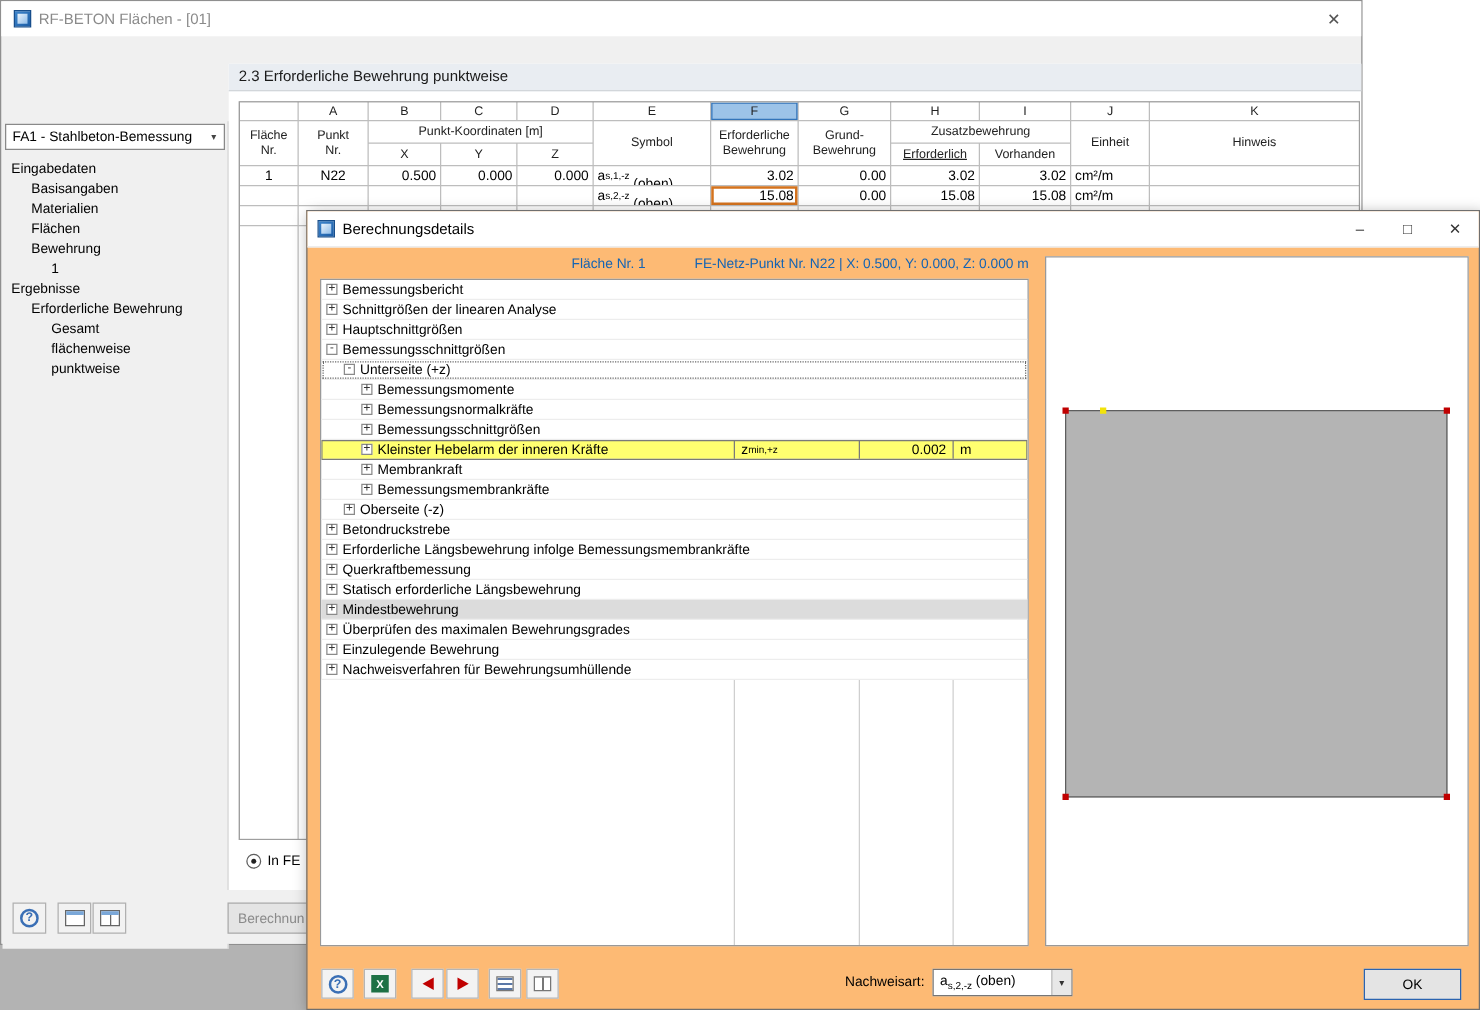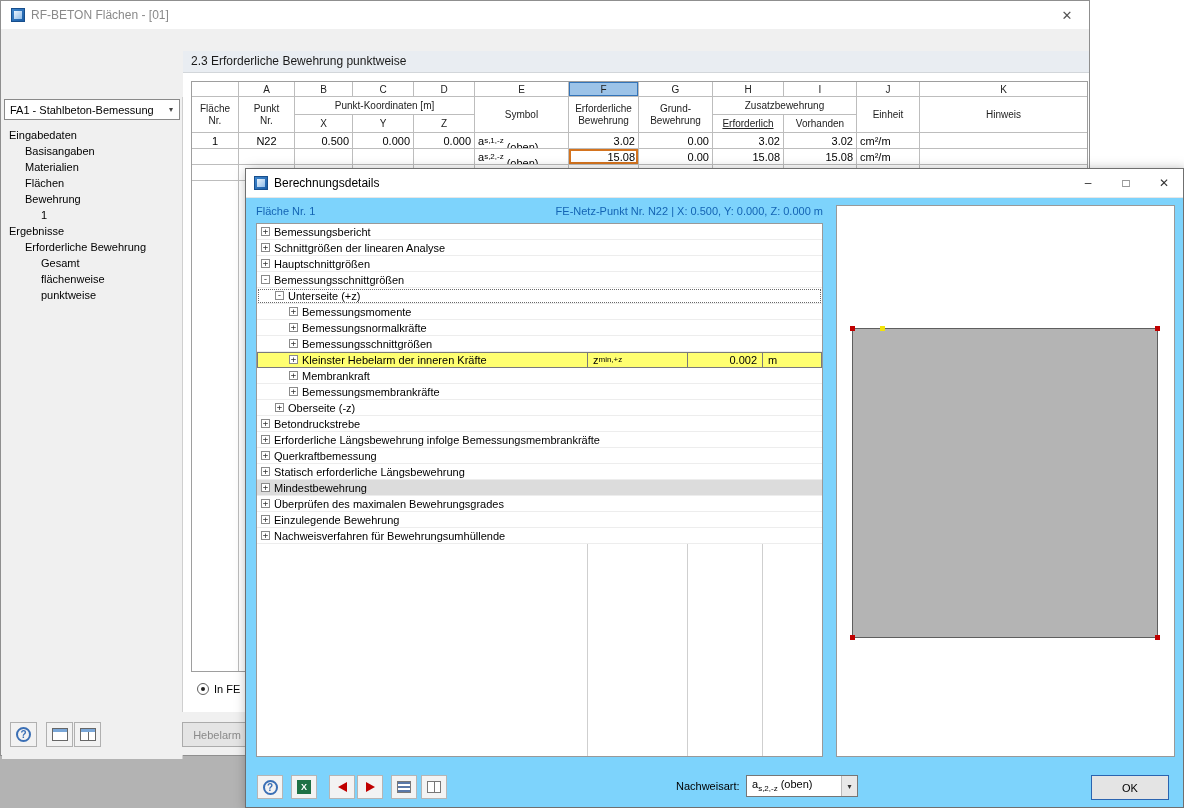--- a/index.html
+++ b/index.html
@@ -55,26 +55,26 @@
   
   .bottom-bar { position:absolute; left:1px; right:1px; bottom:0; height:43px; background:#f0f0f0; }
   .bb-btn { position:absolute; top:10px; width:27px; height:25px; background:#f2f2f2; border:1px solid #b0b0b0; display:flex; align-items:center; justify-content:center; }
   .help-glyph { width:15px; height:15px; border:2px solid #3a6fb5; border-radius:50%; color:#3a6fb5; font-weight:bold; font-size:10px; line-height:11px; text-align:center; }
   .panel-glyph { width:16px; height:13px; border:1px solid #666; background:#fff; position:relative; }
   .panel-glyph::before { content:""; position:absolute; left:0; top:0; right:0; height:3px; background:#7aa7d8; }
   .panel-glyph.split::after { content:""; position:absolute; left:7px; top:3px; bottom:0; width:1px; background:#666; }
   .calc-btn { position:absolute; left:180px; top:10px; width:70px; height:25px; background:#e4e4e4; border:1px solid #ababab; color:#8a8a8a; font-size:11px; display:flex; align-items:center; justify-content:center; overflow:hidden; white-space:nowrap; }
 
   
-  .dialog { position:absolute; left:245px; top:168px; width:939px; height:640px; background:#7dd3fc; border:1px solid #6f6f6f; box-shadow:3px 3px 12px rgba(0,0,0,0.4); }
+  .dialog { position:absolute; left:245px; top:168px; width:939px; height:640px; background:#fdba74; border:1px solid #6f6f6f; box-shadow:3px 3px 12px rgba(0,0,0,0.4); }
   .dlg-titlebar { height:29px; background:#fff; display:flex; align-items:center; padding-left:8px; gap:6px; border-bottom:1px solid #e7e7e7; }
   .dlg-title { font-size:12px; color:#000; }
   .dlg-btns { margin-left:auto; display:flex; height:100%; }
   .dlg-btn { width:38px; height:100%; display:flex; align-items:center; justify-content:center; font-size:12px; color:#333; }
-  .dlg-header { position:absolute; left:10px; top:36px; width:567px; height:16px; display:flex; justify-content:space-between; font-size:11px; color:#1464b4; white-space:nowrap; }
+  .dlg-header { position:absolute; left:10px; top:36px; width:567px; height:16px; display:flex; justify-content:flex-end; font-size:11px; color:#1464b4; white-space:nowrap;gap:39px; }
 
   .dtree { position:absolute; left:10px; top:54px; width:567px; height:534px; background:#fff; border:1px solid #999; overflow:hidden; }
   .trow { position:relative; height:16px; display:flex; align-items:center; font-size:11px; border-bottom:1px solid #ededed; white-space:nowrap; }
   .trow .box { width:9px; height:9px; border:1px solid #8a8a8a; background:#fff; font-size:9px; line-height:7px; text-align:center; margin-right:4px; flex:none; font-family:"DejaVu Sans Mono", monospace; color:#333; }
   .ti0 { padding-left:4px; } .ti1 { padding-left:18px; } .ti2 { padding-left:32px; }
   .trow.focus { outline:1px dotted #6a6a6a; outline-offset:-2px; }
   .trow.gray { background:#dcdcdc; }
   .trow.hl { background:#ffff70; outline:1px solid #7a7a7a; outline-offset:-1px; }
   .hl .sym  { position:absolute; left:330px; width:100px; height:100%; border-left:1px solid #7a7a7a; padding-left:5px; display:flex; align-items:center; }
   .hl .val  { position:absolute; left:430px; width:75px; height:100%; border-left:1px solid #7a7a7a; padding-right:5px; display:flex; align-items:center; justify-content:flex-end; }
@@ -252,21 +252,21 @@
     <div class="bottom-bar">
       <div class="bb-btn" style="left:8px;">
         <span class="help-glyph">?</span>
       </div>
       <div class="bb-btn" style="left:44px;">
         <span class="panel-glyph"></span>
       </div>
       <div class="bb-btn" style="left:72px;">
         <span class="panel-glyph split"></span>
       </div>
-      <div class="calc-btn">Hebelarm</div>
+      <div class="calc-btn">Berechnun</div>
     </div>
   </div>
 
   <div class="dialog">
     <div class="dlg-titlebar">
       <span class="app-icon"></span>
       <span class="dlg-title">Berechnungsdetails</span>
       <span class="dlg-btns">
         <span class="dlg-btn">–</span>
         <span class="dlg-btn">□</span>

